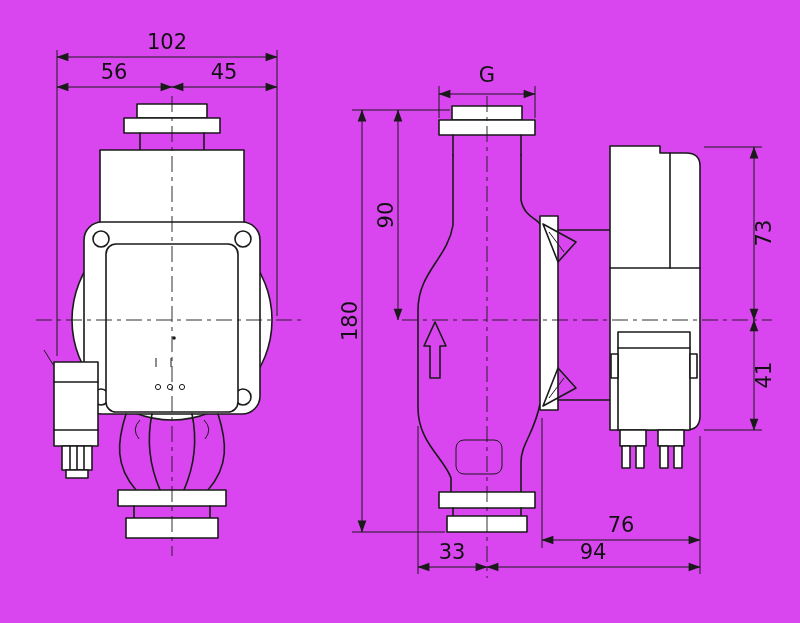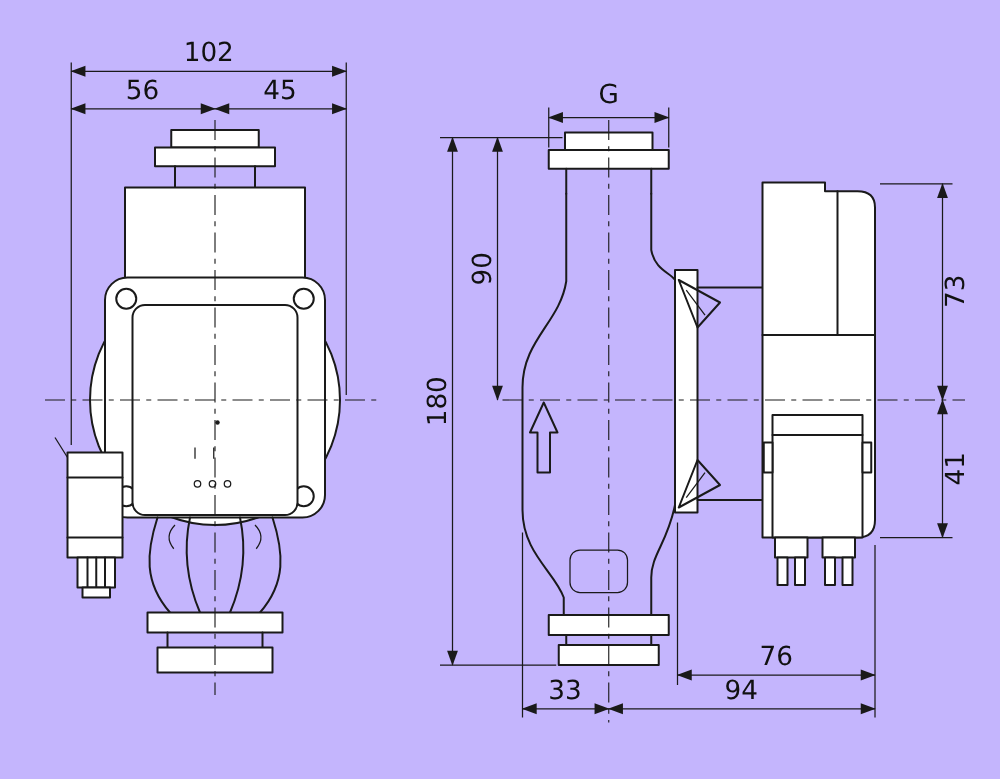--- a/index.html
+++ b/index.html
@@ -1,16 +1,16 @@
 <!DOCTYPE html>
 <html><head>
 <meta charset="utf-8">
 <style>
   html,body{margin:0;padding:0;background:#ffffff;}
-  .canvas{position:relative;width:800px;height:623px;background:#c4b5fd;overflow:hidden;
+  .canvas{position:relative;width:800px;height:623px;background:#d946ef;overflow:hidden;
           font-family:"DejaVu Sans", sans-serif;}
   svg{display:block;}
   .obj{fill:none;stroke:#1a1a1a;stroke-width:1.6;stroke-linejoin:round;stroke-linecap:round;}
   .objf{fill:#ffffff;stroke:#1a1a1a;stroke-width:1.6;stroke-linejoin:round;}
   .thin{fill:none;stroke:#1a1a1a;stroke-width:1;}
   .cl{fill:none;stroke:#1a1a1a;stroke-width:0.9;stroke-dasharray:16 5 4 5;}
   .dim{fill:none;stroke:#1a1a1a;stroke-width:1;}
   text.dlabel{fill:#111111;font-size:21px;font-family:"DejaVu Sans",sans-serif;text-anchor:middle;}
 </style>
 </head>

